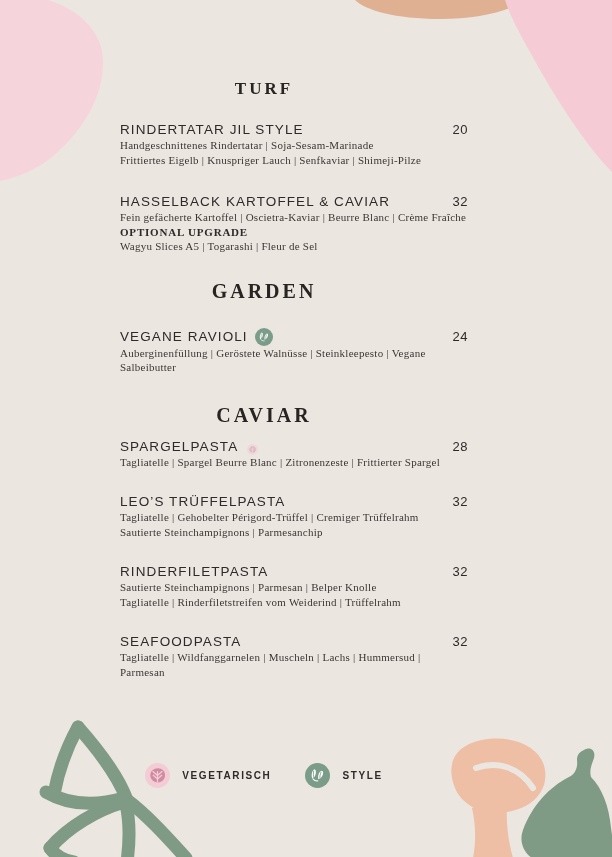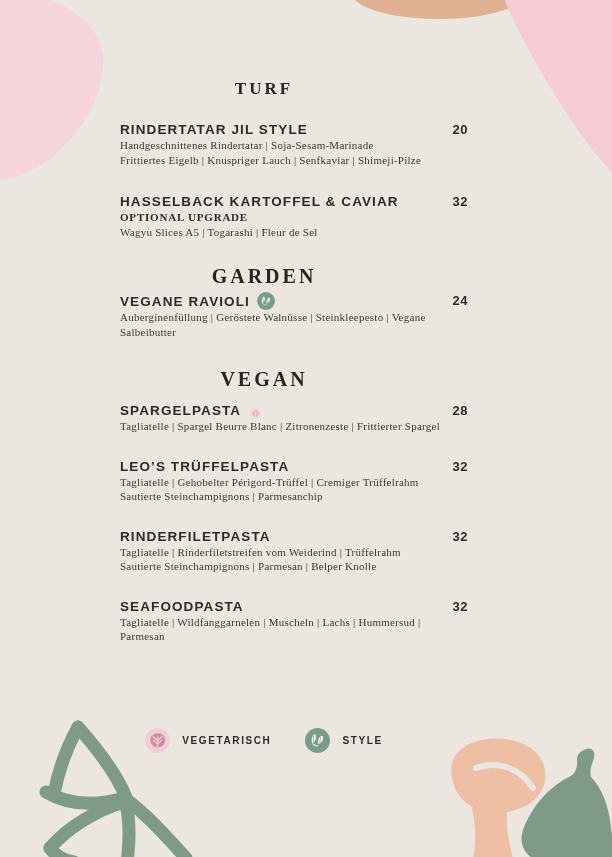--- a/index.html
+++ b/index.html
@@ -43,29 +43,29 @@
   .items { margin:0 60px 0 120px; }
   .menu-item { text-align:left; }
   .item-head {
     display:flex;
     justify-content:space-between;
     align-items:flex-start;
     line-height:17px;
   }
   .item-name {
     font-size:13.5px;
-    font-weight:bold;
+    font-weight:normal;
     letter-spacing:1.1px;
     display:flex;
     align-items:center;
     gap:7px;
   }
   .item-price {
     font-size:13px;
-    font-weight:bold;
+    font-weight:normal;
     letter-spacing:0.5px;
   }
   .item-desc {
     font-size:11px;
     line-height:14.5px;
     letter-spacing:0.25px;
     color:#3b3733;
     font-family:Liberation Serif, serif;
   }
   .item-desc.bold { font-weight:bold; letter-spacing:0.8px; color:#2d2a28; }
@@ -83,21 +83,21 @@
   .legend-label {
     font-size:10px;
     font-weight:bold;
     letter-spacing:1.6px;
     color:#2d2a28;
   }
   
   .mt-item1 { margin-top:21px; }
   .mt-item2 { margin-top:26px; }
   .mt-garden { margin-top:25px; }
-  .mt-ravioli { margin-top:4px; }
+  .mt-ravioli { margin-top:25px; }
   .mt-pasta { margin-top:28px; }
   .mt-spargel { margin-top:11px; }
   .mt-pastaitem { margin-top:24px; }
 </style>
 </head>
 <body>
 
 <svg width="0" height="0" style="position:absolute" aria-hidden="true">
   <defs>
     <symbol id="sym-vegetarian" viewBox="0 0 26 26">
@@ -159,20 +159,21 @@
       </div>
       <div class="item-desc">Handgeschnittenes Rindertatar | Soja-Sesam-Marinade</div>
       <div class="item-desc">Frittiertes Eigelb | Knuspriger Lauch | Senfkaviar | Shimeji-Pilze</div>
     </div>
 
     <div class="menu-item mt-item2">
       <div class="item-head">
         <span class="item-name">HASSELBACK KARTOFFEL &amp; CAVIAR</span>
         <span class="item-price">32</span>
       </div>
+      <div class="item-desc">Fein gefächerte Kartoffel | Oscietra-Kaviar | Beurre Blanc | Crème Fraîche</div>
       <div class="item-desc bold">OPTIONAL UPGRADE</div>
       <div class="item-desc">Wagyu Slices A5 | Togarashi | Fleur de Sel</div>
     </div>
   </div>
 
 
   <div class="section-heading heading-sub mt-garden">GARDEN</div>
 
   <div class="items">
     <div class="menu-item mt-ravioli">
@@ -184,21 +185,21 @@
                 <use href="#sym-vegan"></use>
               </svg>
           </span>
         </span>
         <span class="item-price">24</span>
       </div>
       <div class="item-desc">Auberginenfüllung | Geröstete Walnüsse | Steinkleepesto | Vegane Salbeibutter</div>
     </div>
   </div>
 
-  <div class="section-heading heading-sub mt-pasta">VEGAN</div>
+  <div class="section-heading heading-sub mt-pasta">CAVIAR</div>
 
   <div class="items">
     <div class="menu-item mt-spargel">
       <div class="item-head">
         <span class="item-name">
           <span>SPARGELPASTA</span>
           <span class="badge badge-faint">
             <svg width="11" height="11">
                 <use href="#sym-vegetarian"></use>
               </svg>
@@ -216,22 +217,22 @@
       </div>
       <div class="item-desc">Tagliatelle | Gehobelter Périgord-Trüffel | Cremiger Trüffelrahm</div>
       <div class="item-desc">Sautierte Steinchampignons | Parmesanchip</div>
     </div>
 
     <div class="menu-item mt-pastaitem">
       <div class="item-head">
         <span class="item-name">RINDERFILETPASTA</span>
         <span class="item-price">32</span>
       </div>
+      <div class="item-desc">Sautierte Steinchampignons | Parmesan | Belper Knolle</div>
       <div class="item-desc">Tagliatelle | Rinderfiletstreifen vom Weiderind | Trüffelrahm</div>
-      <div class="item-desc">Sautierte Steinchampignons | Parmesan | Belper Knolle</div>
     </div>
 
     <div class="menu-item mt-pastaitem">
       <div class="item-head">
         <span class="item-name">SEAFOODPASTA</span>
         <span class="item-price">32</span>
       </div>
       <div class="item-desc">Tagliatelle | Wildfanggarnelen | Muscheln | Lachs | Hummersud | Parmesan</div>
     </div>
   </div>

